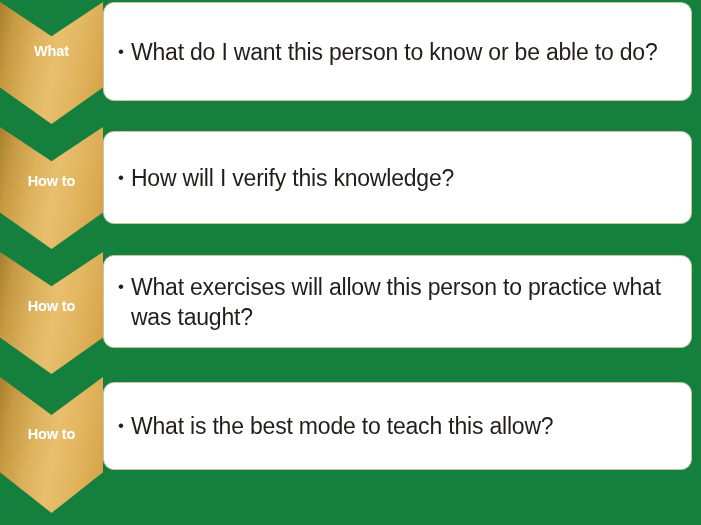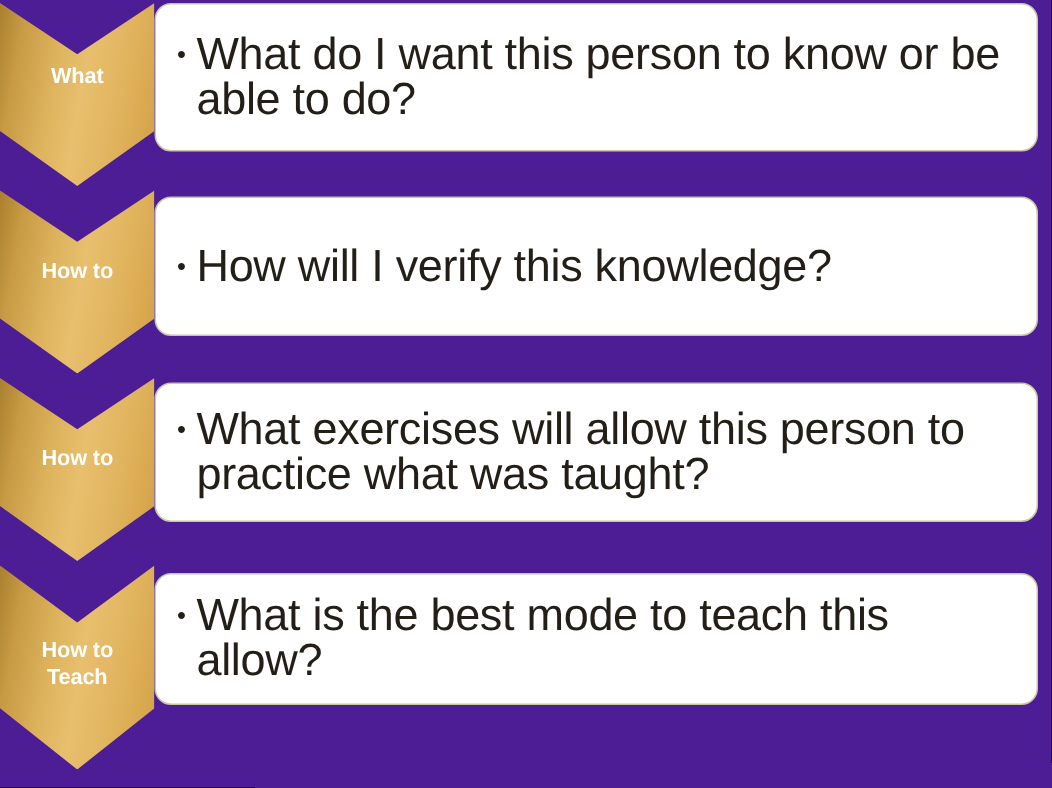--- a/index.html
+++ b/index.html
@@ -4,21 +4,21 @@
 <style>
   html, body {
     margin: 0;
     padding: 0;
     background: #000000;
   }
   #diagram {
     position: relative;
     width: 701px;
     height: 525px;
-    background: #4c1d95;
+    background: #15803d;
     overflow: hidden;
     font-family: "Liberation Sans", sans-serif;
   }
 
   
   .chevron-wrap {
     position: absolute;
     left: 0px;
     width: 103px;
   }
@@ -74,21 +74,21 @@
   }
   .bullet-dot {
     color: #231f18;
     font-size: 17px;
     line-height: 30px;
     flex: 0 0 auto;
     padding-right: 7px;
   }
   .bullet-text {
     color: #231f18;
-    font-size: 30px;
+    font-size: 23px;
     line-height: 30px;
     letter-spacing: -0.2px;
     flex: 1 1 auto;
   }
 </style>
 </head>
 <body>
 
 <div id="diagram">
 
@@ -128,21 +128,20 @@
     <div class="bullet-row">
       <span class="bullet-dot">•</span>
       <span class="bullet-text">What exercises will allow this person to practice what was taught?</span>
     </div>
   </div>
 
   <div class="chevron-wrap" style="top:377px; height:136px;">
     <div class="chevron-shape"></div>
     <div class="chevron-label" style="top:48px;">
       <div>How to</div>
-      <div>Teach</div>
     </div>
   </div>
   <div class="text-box" style="top:382px; height:88px;">
     <div class="bullet-row">
       <span class="bullet-dot">•</span>
       <span class="bullet-text">What is the best mode to teach this allow?</span>
     </div>
   </div>
 
 </div>

